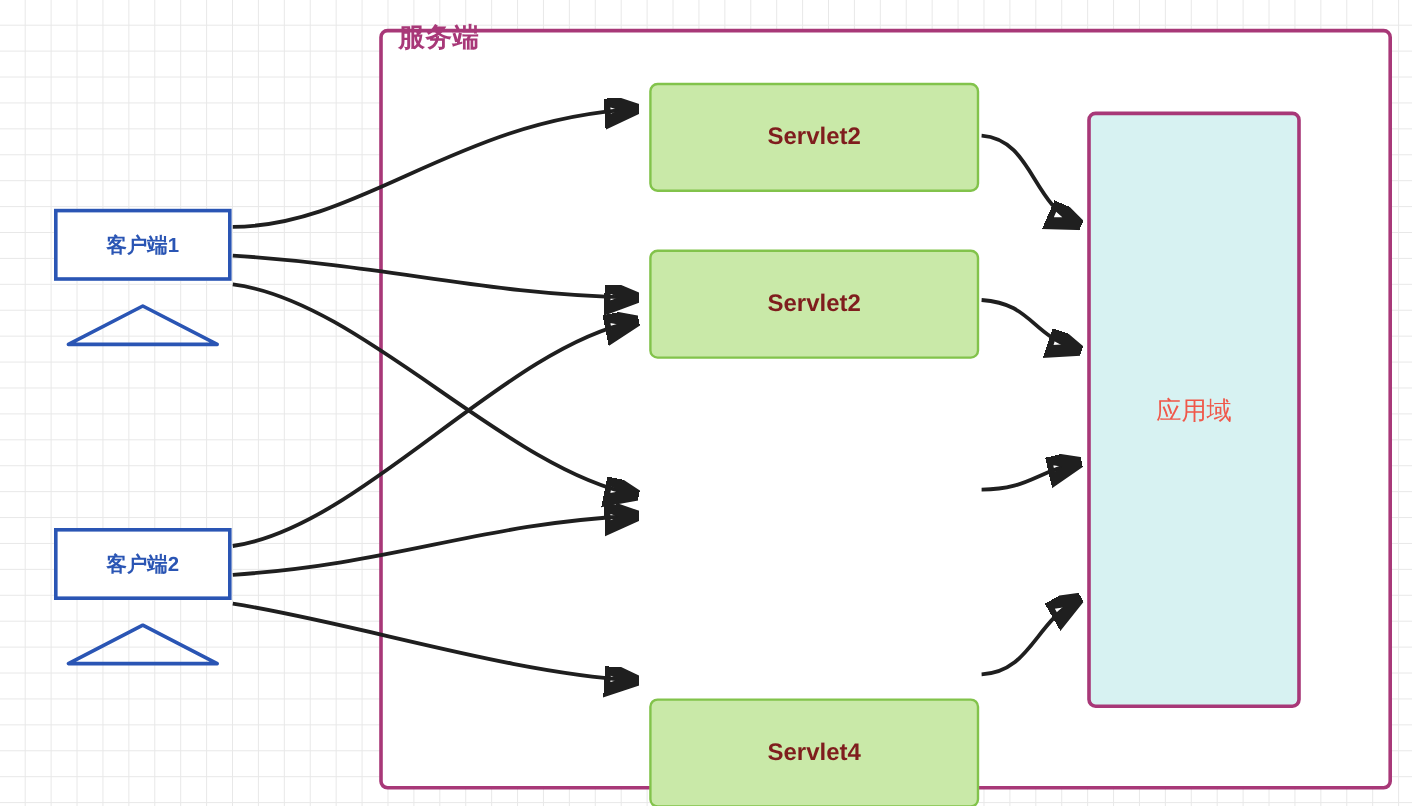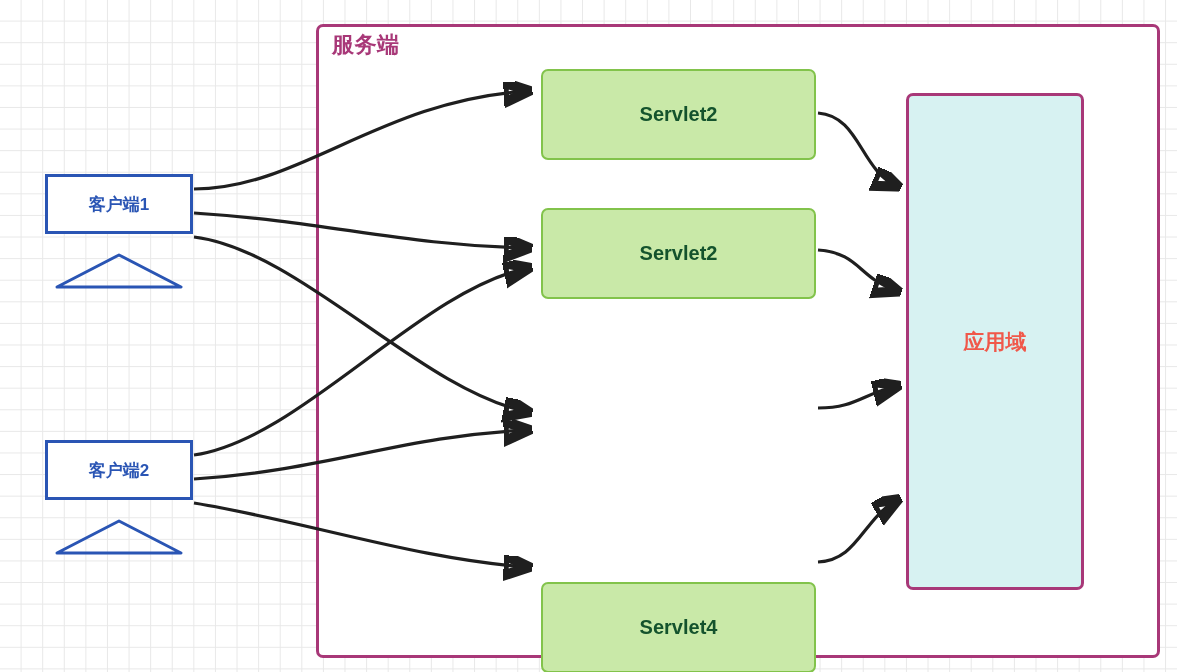--- a/index.html
+++ b/index.html
@@ -29,21 +29,21 @@
     width: 844px;
     height: 634px;
     box-sizing: border-box;
     border: 3px solid #a83878;
     border-radius: 7px;
     background: #ffffff;
   }
   .server-title {
     position: absolute;
     left: 332px;
-    top: 30px;
+    top: 16px;
     font-size: 22px;
     font-weight: bold;
     color: #a83878;
     letter-spacing: 0.5px;
     white-space: nowrap;
   }
 
   
   .client {
     position: absolute;
@@ -88,21 +88,21 @@
     border: 2px solid #82c34b;
     border-radius: 7px;
     background: #c9e9a8;
     display: flex;
     align-items: center;
     justify-content: center;
   }
   .servlet span {
     font-size: 20px;
     font-weight: bold;
-    color: #14532d;
+    color: #7f1d1d;
     white-space: nowrap;
   }
   #servlet-a { top: 69px; }
   #servlet-b { top: 208px; }
   #servlet-c { top: 364px; }
   #servlet-d { top: 547px; margin-top: 35px; }
 
   
   .app-scope {
     position: absolute;
@@ -113,21 +113,21 @@
     box-sizing: border-box;
     border: 3px solid #a83878;
     border-radius: 7px;
     background: #d7f2f2;
     display: flex;
     align-items: center;
     justify-content: center;
   }
   .app-scope span {
     font-size: 21px;
-    font-weight: bold;
+    font-weight: normal;
     color: #f0584a;
     white-space: nowrap;
   }
 
   
   #edges {
     position: absolute;
     left: 0;
     top: 0;
     width: 1177px;

